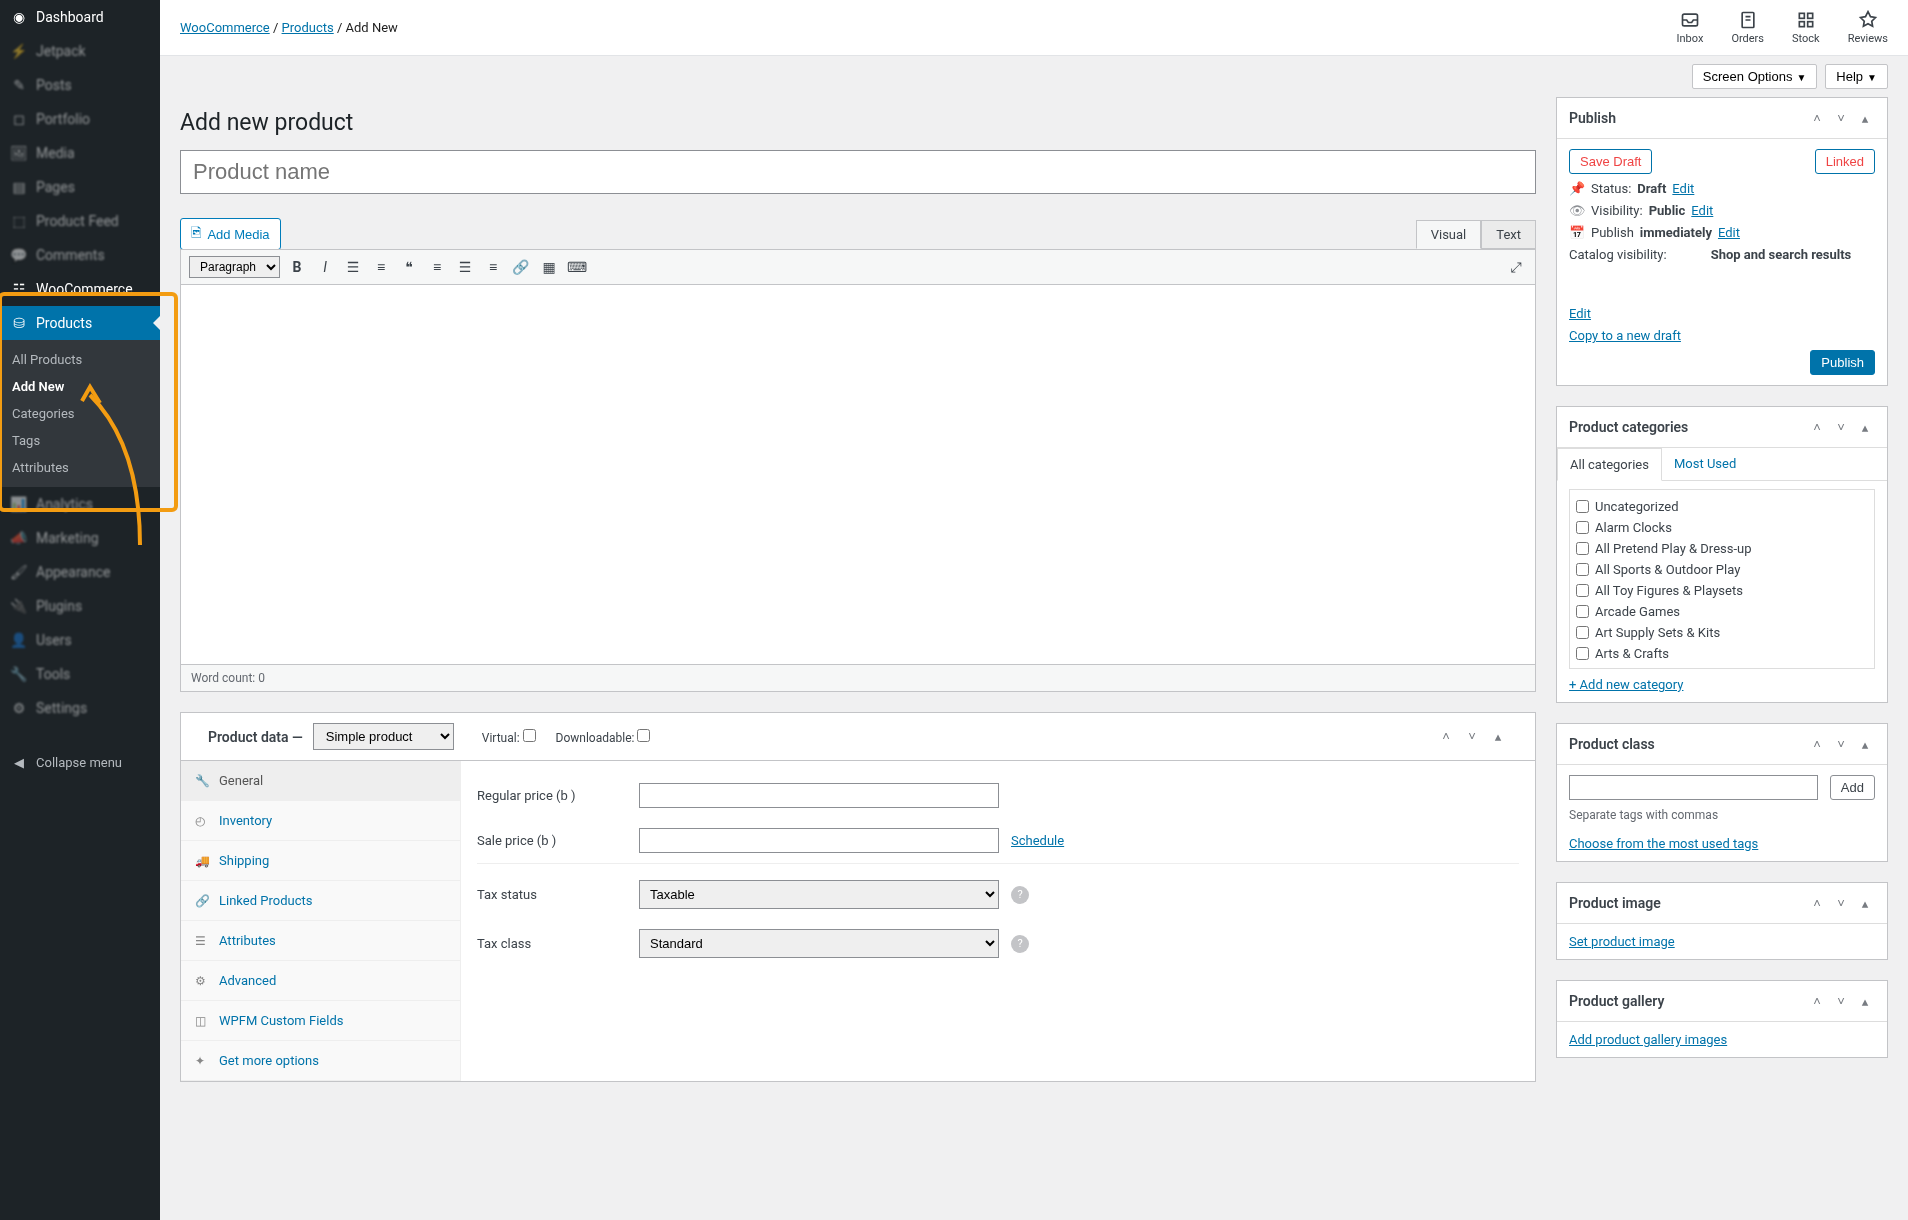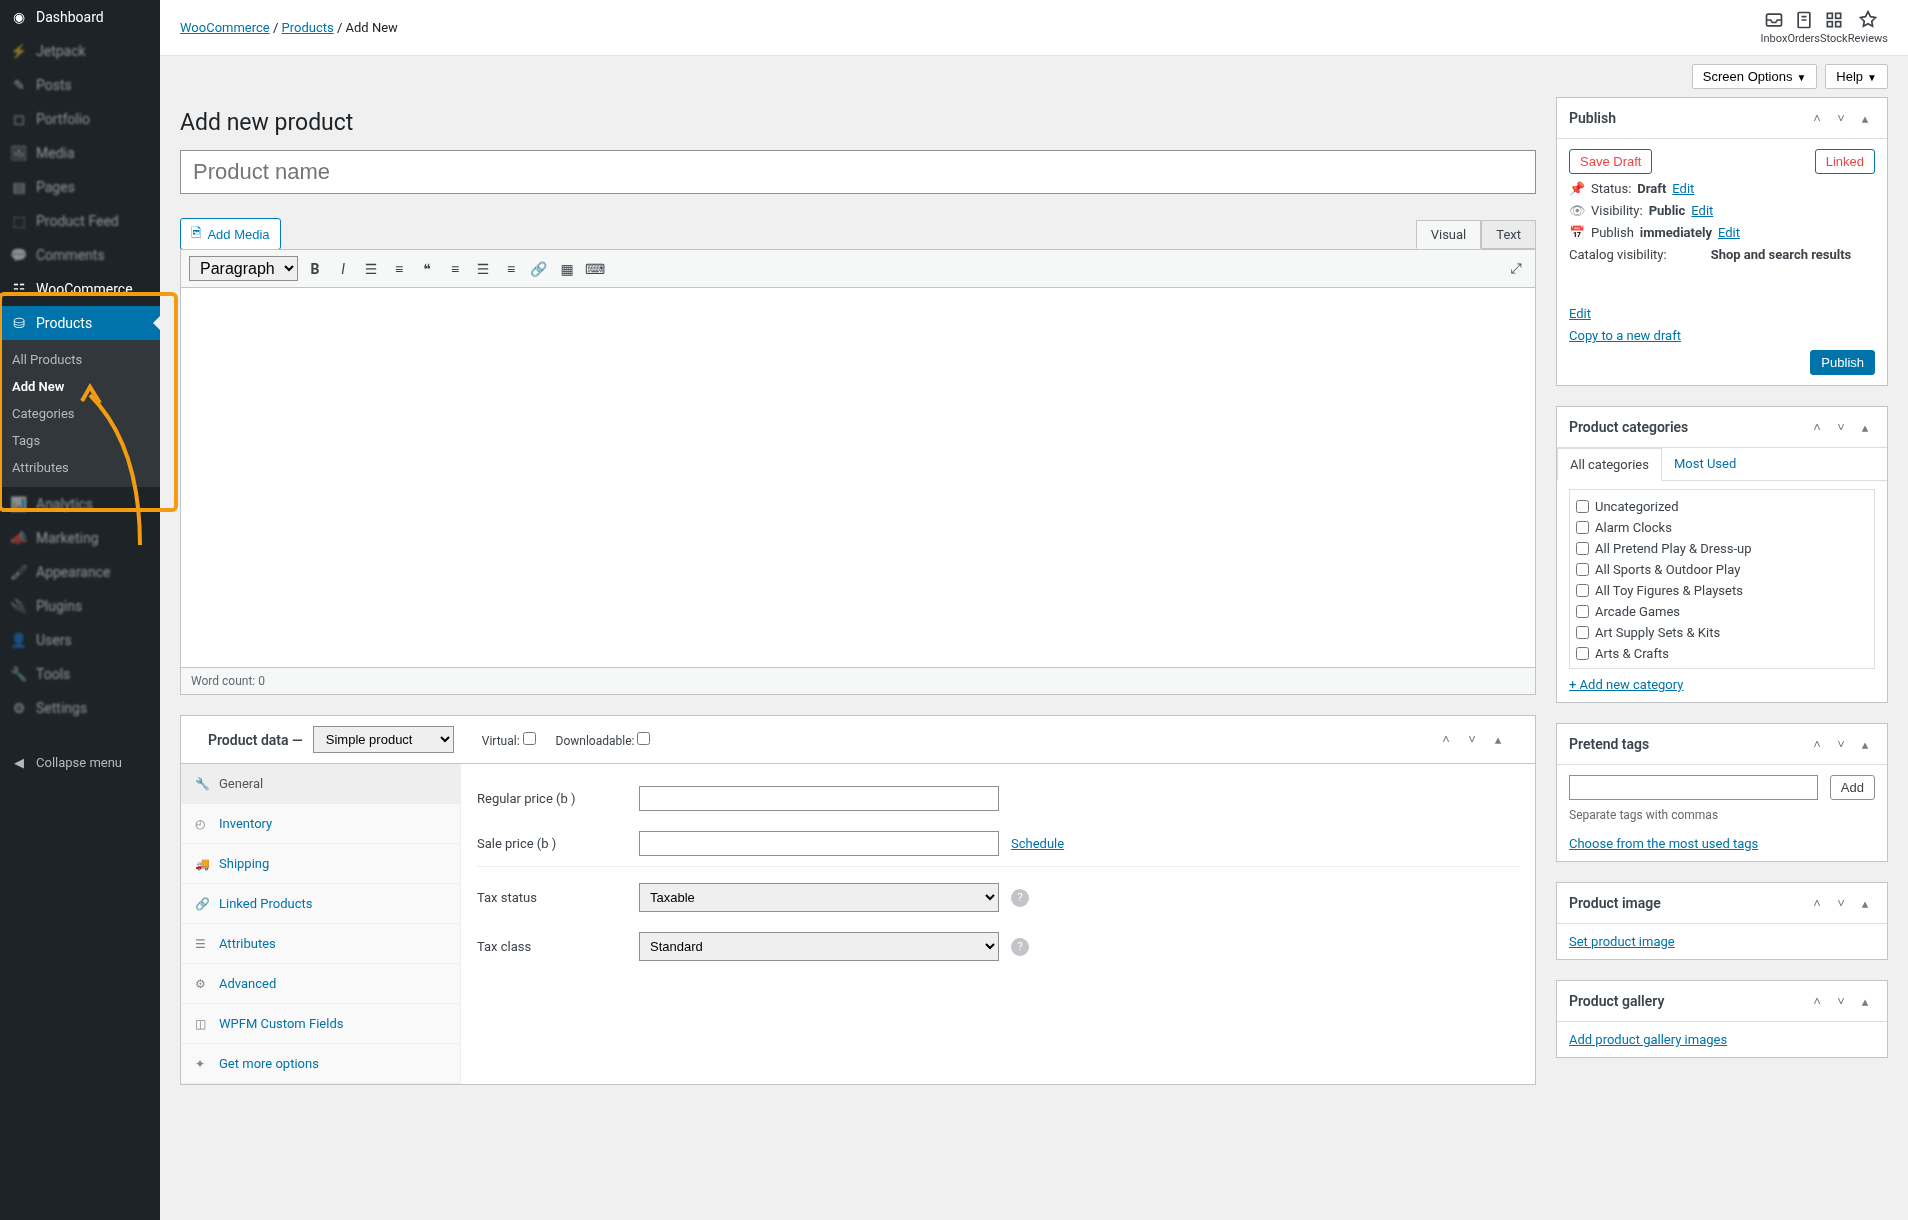--- a/index.html
+++ b/index.html
@@ -19,21 +19,21 @@
 .sidebar-highlight { position: absolute; border: 4px solid #f39c12; border-radius: 6px; left: -2px; width: 180px; top: 292px; height: 220px; pointer-events: none; }
 .sidebar-arrow { position: absolute; left: 80px; top: 365px; pointer-events: none; }
 .collapse-item { display: flex; align-items: center; padding: 8px 10px; font-size: 13px; color: #b4b9be; cursor: pointer; margin-top: 20px; }
 .collapse-item .ico { width: 18px; height: 18px; margin-right: 8px; display: inline-flex; align-items: center; justify-content: center; }
 
 
 .main { flex: 1; display: flex; flex-direction: column; }
 .topbar { background: #fff; display: flex; justify-content: space-between; align-items: center; padding: 0 20px; height: 56px; border-bottom: 1px solid #e2e4e7; }
 .breadcrumb { font-size: 13px; color: #1e1e1e; }
 .breadcrumb a { color: #0073aa; text-decoration: underline; cursor: pointer; }
-.topbar-icons { display: flex; }
+.topbar-icons { display: flex; gap: 28px; }
 .topbar-icon { display: flex; flex-direction: column; align-items: center; font-size: 11px; color: #3c434a; cursor: pointer; }
 .topbar-icon svg { width: 20px; height: 20px; margin-bottom: 2px; }
 
 .sub-toolbar { display: flex; justify-content: flex-end; padding: 8px 20px; gap: 8px; }
 .dropdown-btn { background: #fff; border: 1px solid #c3c4c7; padding: 4px 10px; font-size: 13px; cursor: pointer; border-radius: 2px; }
 .dropdown-btn .caret { font-size: 10px; margin-left: 4px; }
 
 .content-wrap { display: flex; padding: 0 20px 20px; gap: 20px; align-items: flex-start; }
 .content-main { flex: 1; min-width: 0; }
 .content-side { width: 332px; flex-shrink: 0; }
@@ -43,21 +43,21 @@
 .title-input { width: 100%; padding: 8px 12px; font-size: 22px; border: 1px solid #8c8f94; background: #fff; color: #555; outline: none; }
 .title-input::placeholder { color: #757575; }
 
 .editor-top { display: flex; justify-content: space-between; align-items: center; margin-top: 24px; margin-bottom: -1px; }
 .add-media-btn { display: inline-flex; align-items: center; gap: 6px; background: #fff; border: 1px solid #007cba; color: #007cba; padding: 4px 10px; font-size: 13px; cursor: pointer; border-radius: 3px; }
 .editor-tabs { display: flex; }
 .editor-tab { padding: 6px 14px; font-size: 13px; border: 1px solid #c3c4c7; background: #ebebeb; cursor: pointer; }
 .editor-tab.active { background: #f6f7f7; border-bottom: 1px solid #f6f7f7; }
 
 .toolbar { background: #f6f7f7; border: 1px solid #c3c4c7; padding: 6px 8px; display: flex; align-items: center; gap: 6px; position: relative; }
-.toolbar select { padding: 2px 6px; font-size: 16px; border: 1px solid #8c8f94; }
+.toolbar select { padding: 2px 6px; font-size: 12px; border: 1px solid #8c8f94; }
 .toolbar .tb-btn { width: 22px; height: 22px; display: inline-flex; align-items: center; justify-content: center; cursor: pointer; font-size: 14px; color: #3c434a; }
 .toolbar .tb-expand { position: absolute; right: 8px; }
 .editor-body { background: #fff; border: 1px solid #c3c4c7; border-top: none; min-height: 380px; }
 .editor-status { background: #f6f7f7; border: 1px solid #c3c4c7; border-top: none; padding: 6px 10px; font-size: 12px; color: #646970; }
 
 
 .panel { background: #fff; border: 1px solid #c3c4c7; margin-top: 20px; }
 .panel-header { border-bottom: 1px solid #c3c4c7; padding: 10px 27px; display: flex; align-items: center; justify-content: space-between; }
 .panel-header-left { display: flex; align-items: center; gap: 10px; font-size: 14px; font-weight: 600; }
 .panel-header select { padding: 4px 24px 4px 8px; border: 1px solid #8c8f94; font-size: 13px; }
@@ -442,21 +442,21 @@
                   <input type="checkbox" style="">
                   <span>Arts &amp; Crafts</span>
                 </label>
             </div>
             <div style="margin-top:8px;"><a class="link">+ Add new category</a></div>
           </div>
         </div>
 
         <div class="side-box">
           <div class="side-box-header">
-            <h2>Pretend tags</h2>
+            <h2>Product class</h2>
             <div class="side-box-toggles">
               <span class="panel-toggle">˄</span>
               <span class="panel-toggle">˅</span>
               <span class="panel-toggle">▴</span>
             </div>
           </div>
           <div class="side-box-body">
             <div class="tag-input-row">
               <input type="text" style="">
               <button class="sb-btn" style="border-color:#8c8f94;color:#3c434a;">Add</button>

